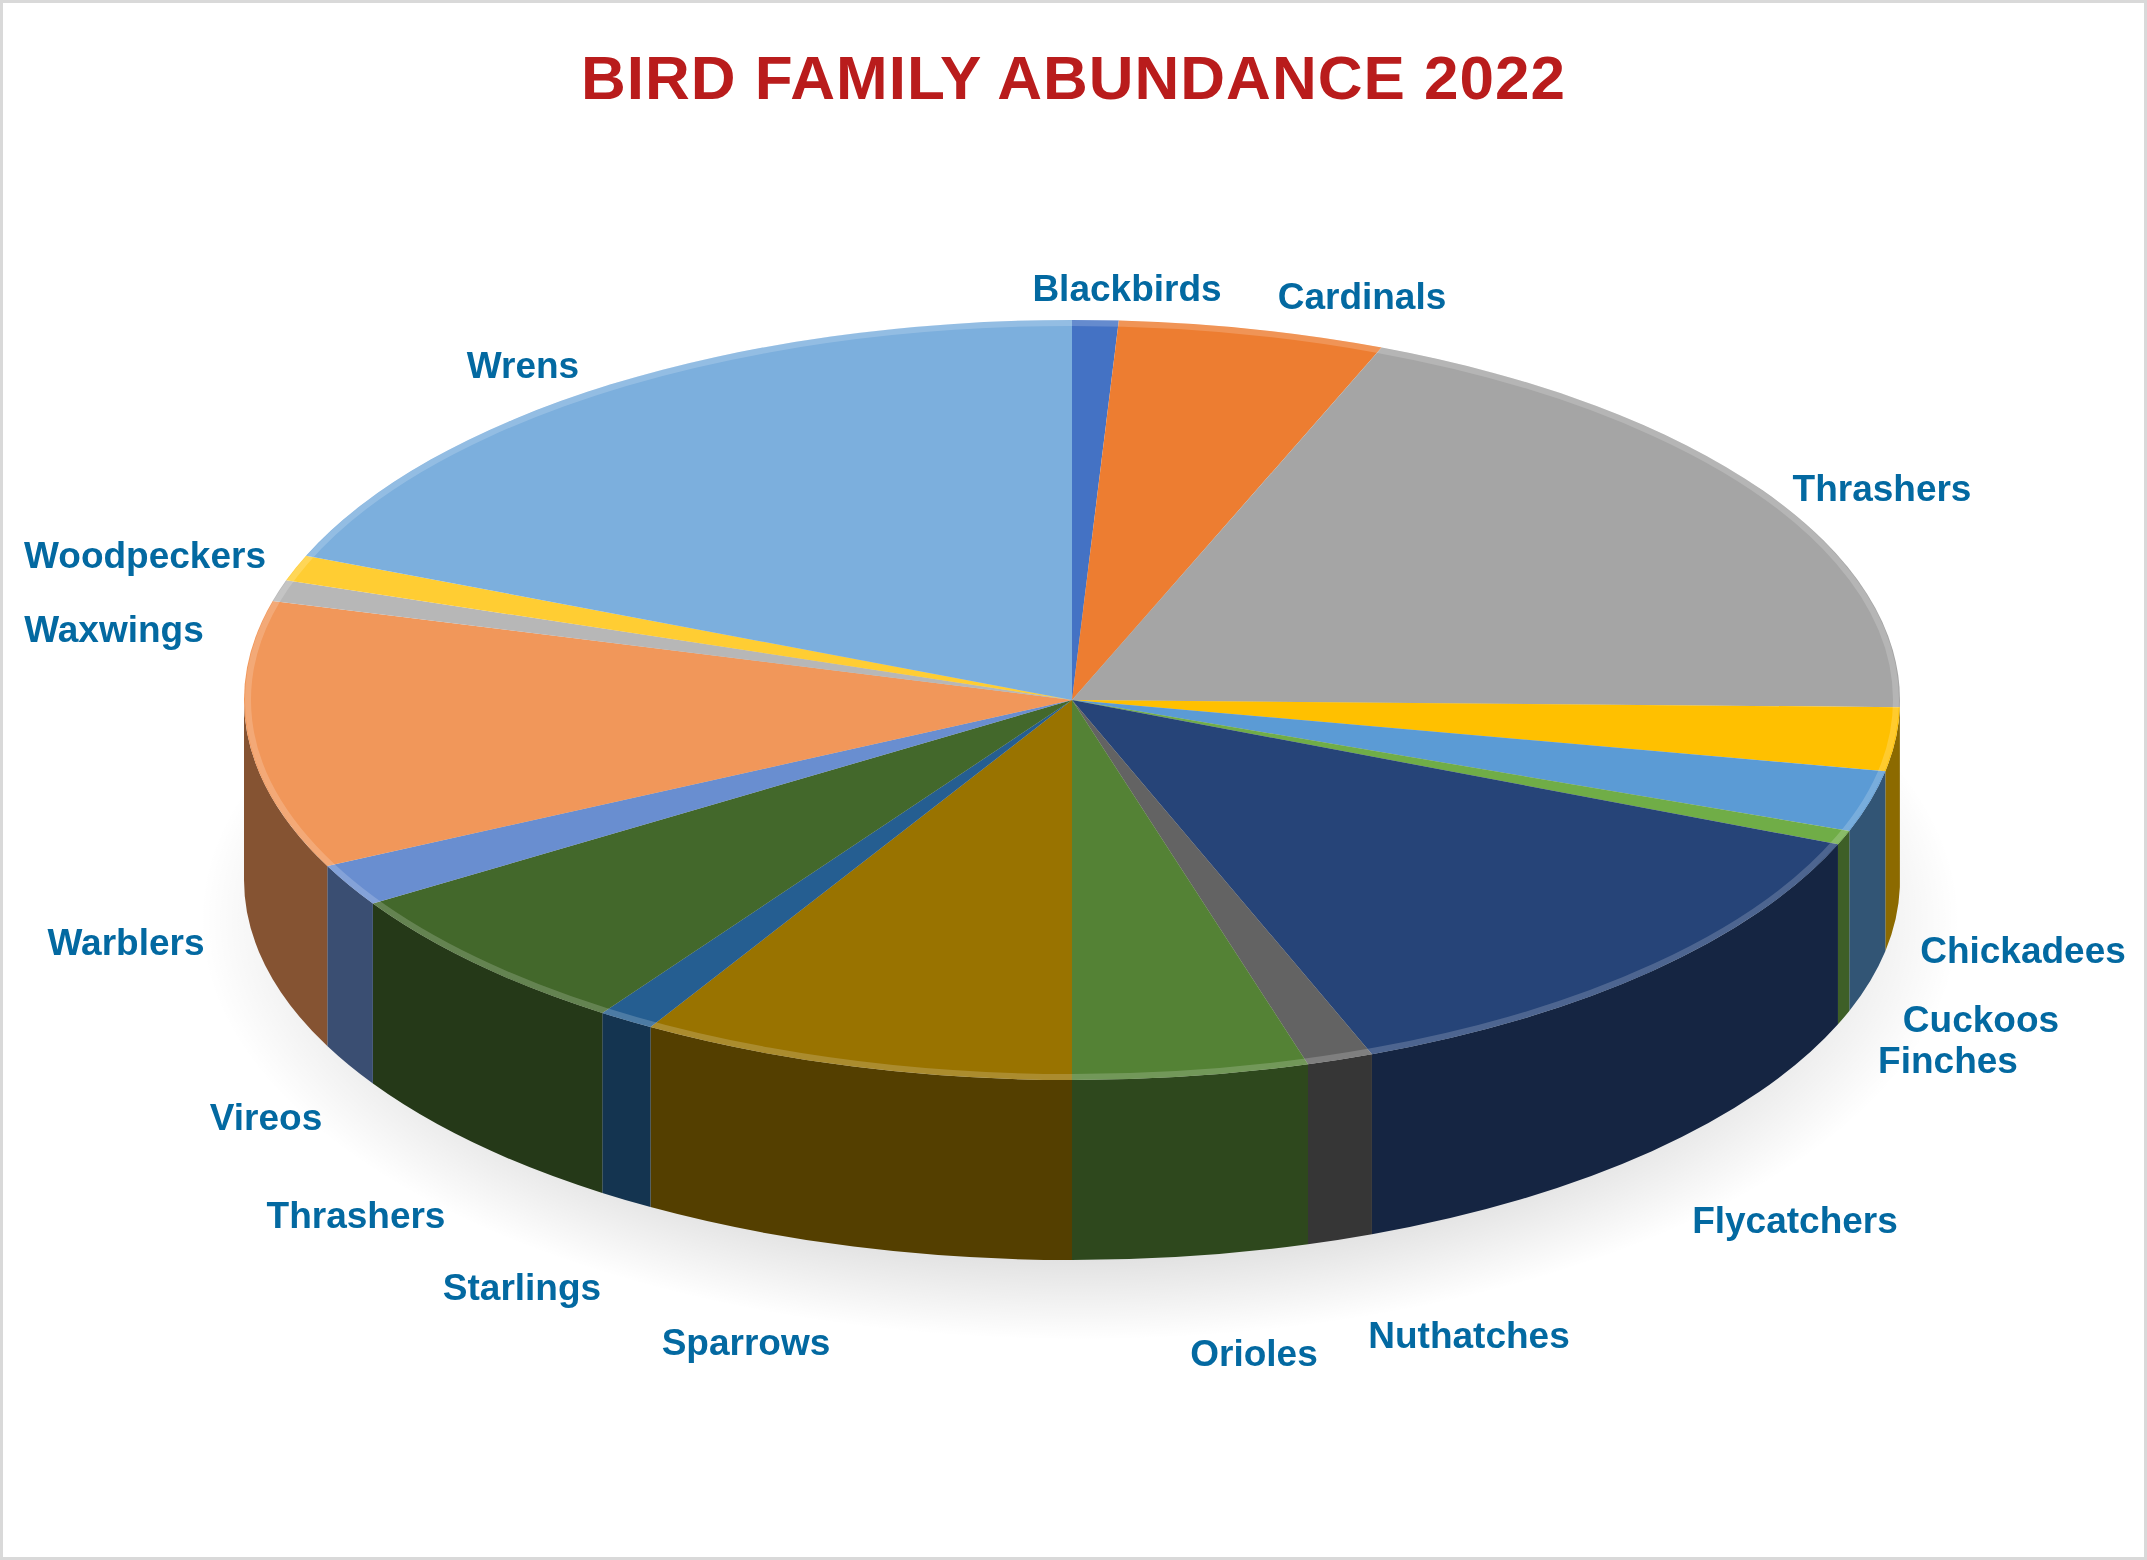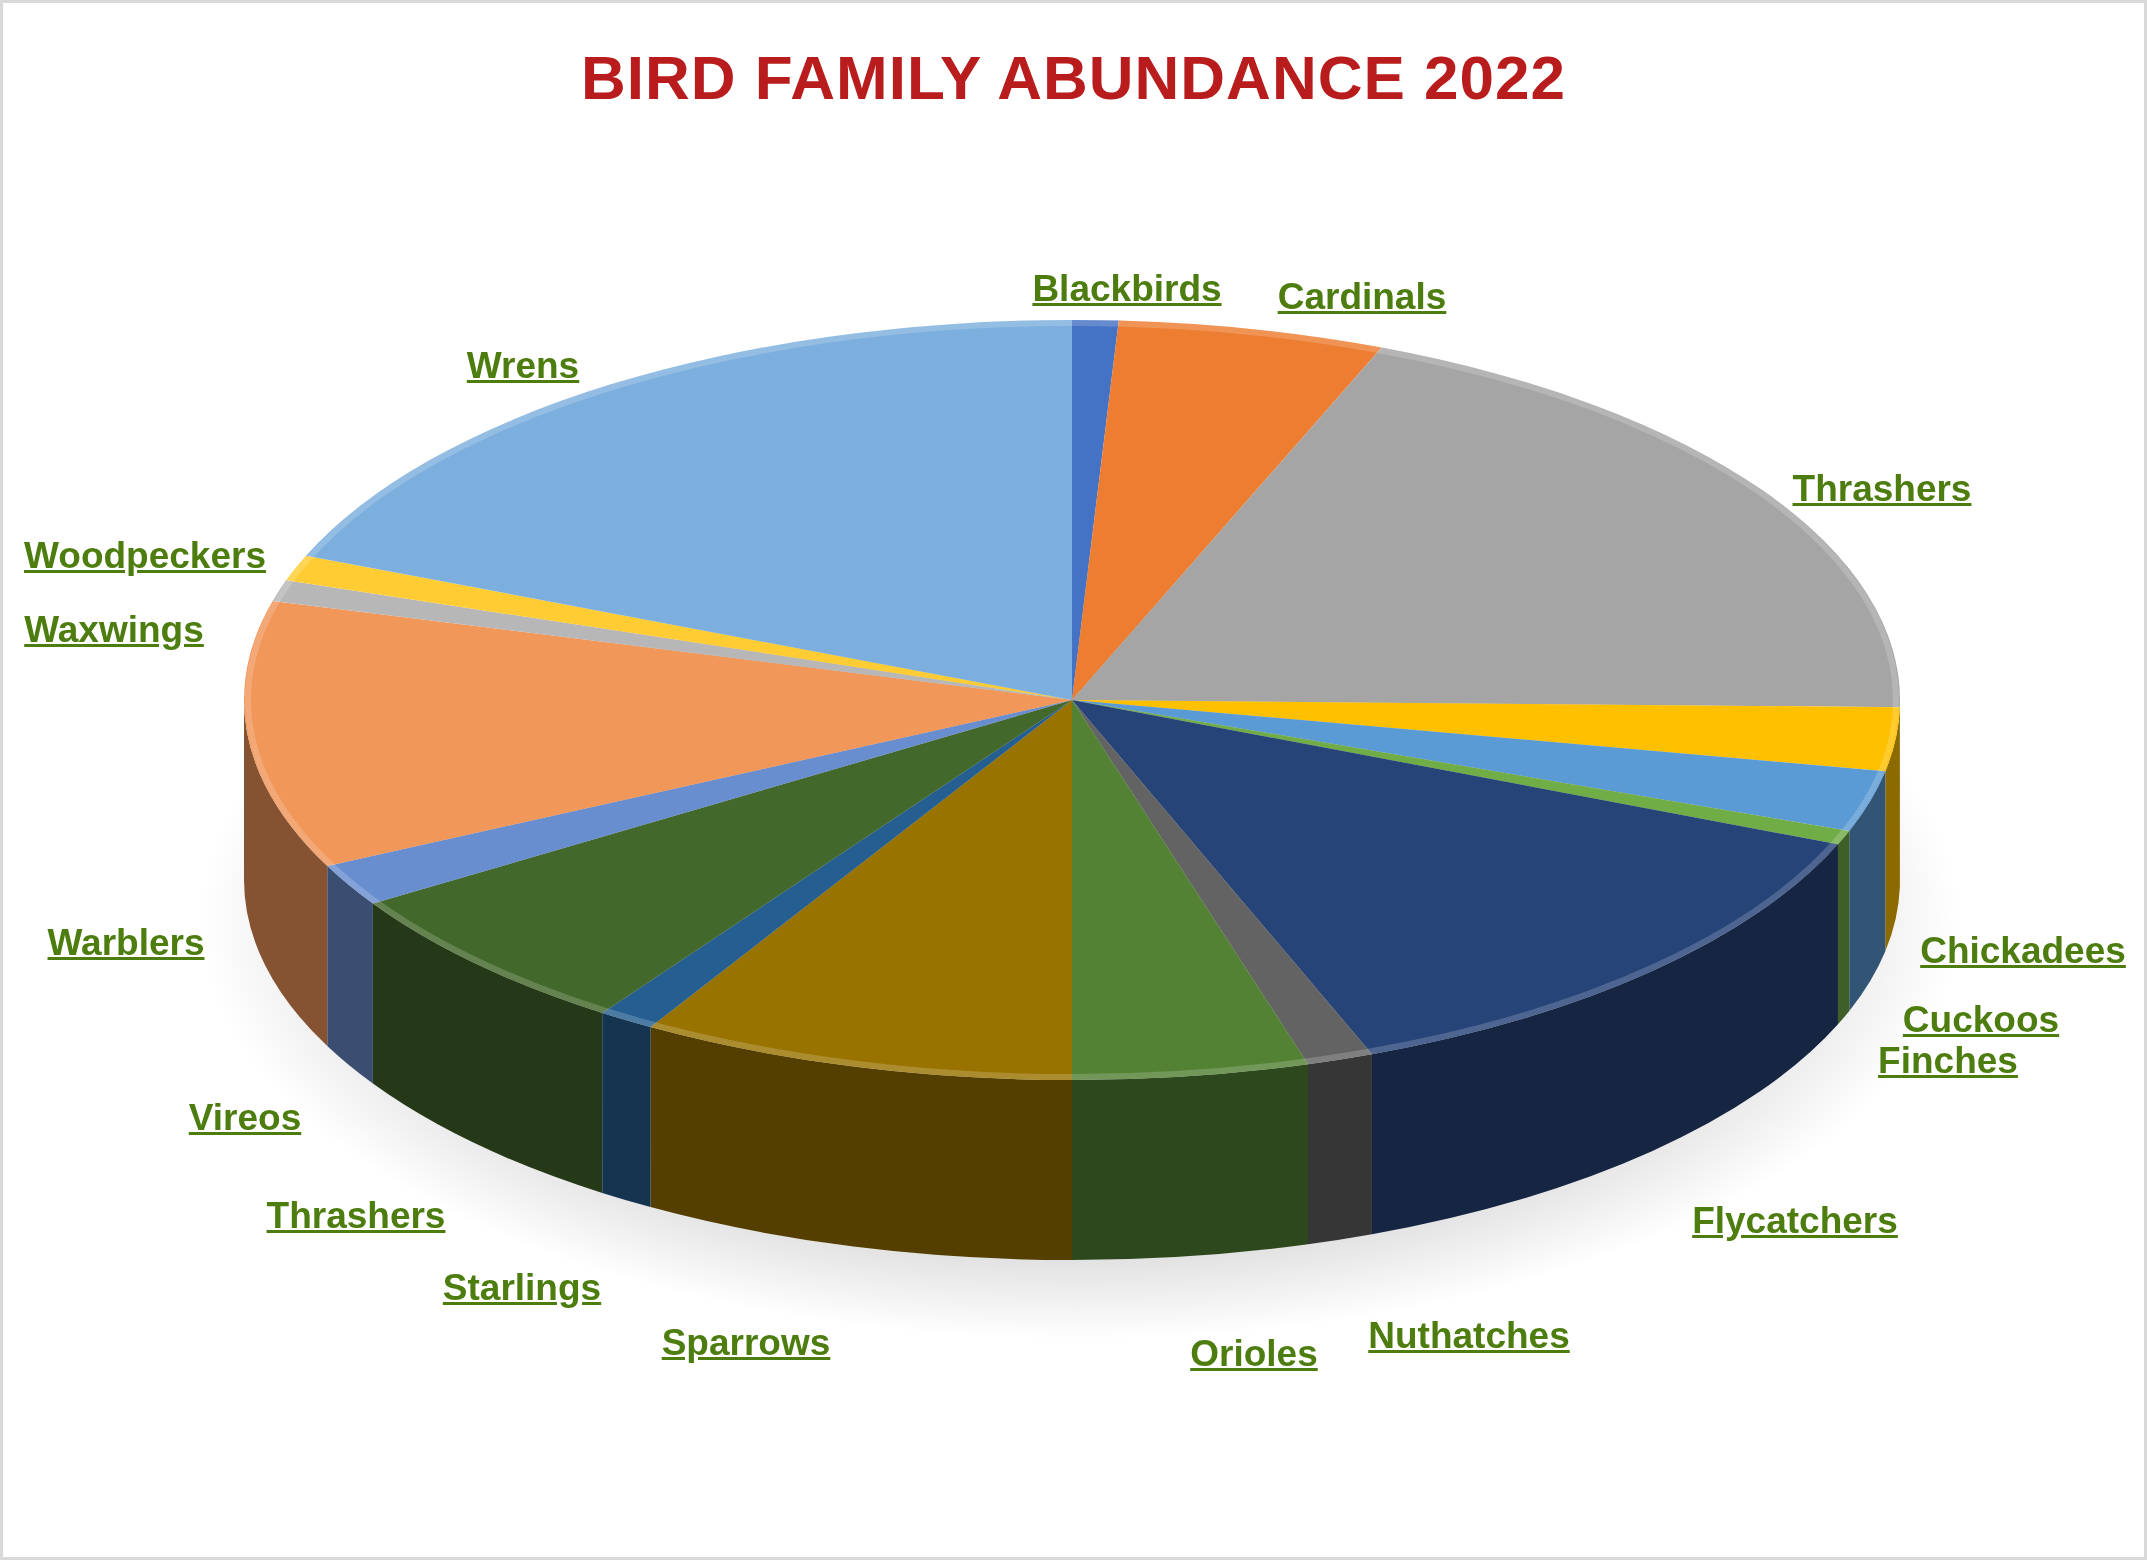--- a/index.html
+++ b/index.html
@@ -1,20 +1,20 @@
 <!DOCTYPE html>
 <html><head>
 <meta charset="utf-8">
 <style>
   html, body { margin:0; padding:0; background:#ffffff; }
   body { width:2147px; height:1560px; overflow:hidden; position:relative; font-family:"Liberation Sans", "DejaVu Sans", sans-serif; }
   .chart-frame { position:absolute; left:0; top:0; width:2141px; height:1554px; border:3px solid #d9d9d9; background:#fff; }
   .chart-title { position:absolute; left:0; top:42px; width:2147px; text-align:center; font-size:62px; font-weight:bold; color:#b91c1c; letter-spacing:1px; }
   svg.pie { position:absolute; left:0; top:0; }
-  .slice-label { position:absolute; font-size:37px; font-weight:bold; color:#4d7c0f; white-space:nowrap; transform:translate(-50%,-50%);text-decoration:underline; }
+  .slice-label { position:absolute; font-size:37px; font-weight:bold; color:#0369a1; white-space:nowrap; transform:translate(-50%,-50%); }
 </style>
 </head>
 <body>
 
 <div class="chart-frame"></div>
 <div class="chart-title">BIRD FAMILY ABUNDANCE 2022</div>
 
 <svg class="pie" width="2147" height="1560" viewBox="0 0 2147 1560">
   <defs>
     <radialGradient id="shadowGrad" cx="50%" cy="50%" r="50%">
@@ -69,18 +69,18 @@
     <div class="slice-label" style="left: 1882px; top: 489px;">Thrashers</div>
     <div class="slice-label" style="left: 2023px; top: 951px;">Chickadees</div>
     <div class="slice-label" style="left: 1981px; top: 1020px;">Cuckoos</div>
     <div class="slice-label" style="left: 1948px; top: 1061px;">Finches</div>
     <div class="slice-label" style="left: 1795px; top: 1221px;">Flycatchers</div>
     <div class="slice-label" style="left: 1469px; top: 1336px;">Nuthatches</div>
     <div class="slice-label" style="left: 1254px; top: 1354px;">Orioles</div>
     <div class="slice-label" style="left: 746px; top: 1343px;">Sparrows</div>
     <div class="slice-label" style="left: 522px; top: 1288px;">Starlings</div>
     <div class="slice-label" style="left: 356px; top: 1216px;">Thrashers</div>
-    <div class="slice-label" style="left: 245px; top: 1118px;">Vireos</div>
+    <div class="slice-label" style="left: 266px; top: 1118px;">Vireos</div>
     <div class="slice-label" style="left: 126px; top: 943px;">Warblers</div>
     <div class="slice-label" style="left: 114px; top: 630px;">Waxwings</div>
     <div class="slice-label" style="left: 145px; top: 556px;">Woodpeckers</div>
     <div class="slice-label" style="left: 523px; top: 366px;">Wrens</div>
   </div>
 
 </body></html>

